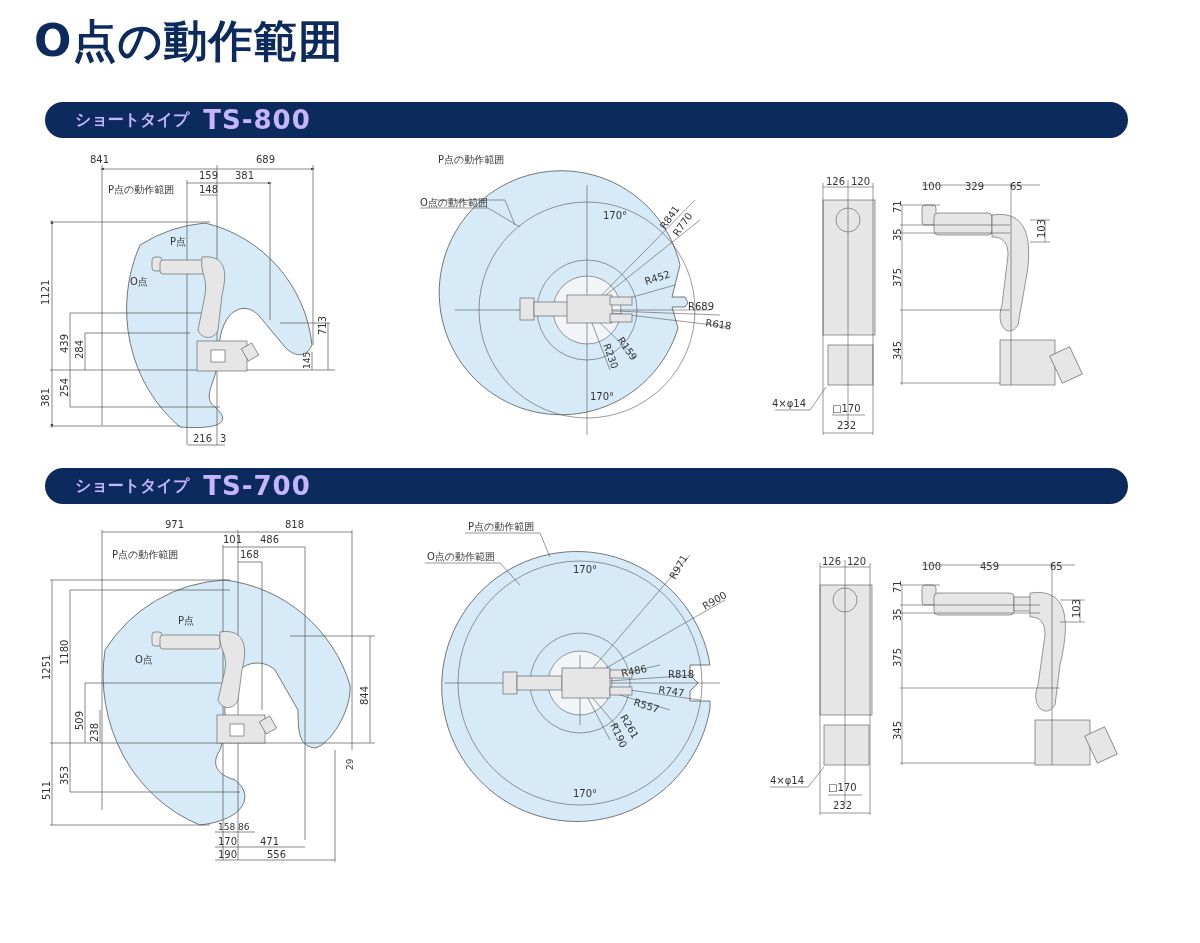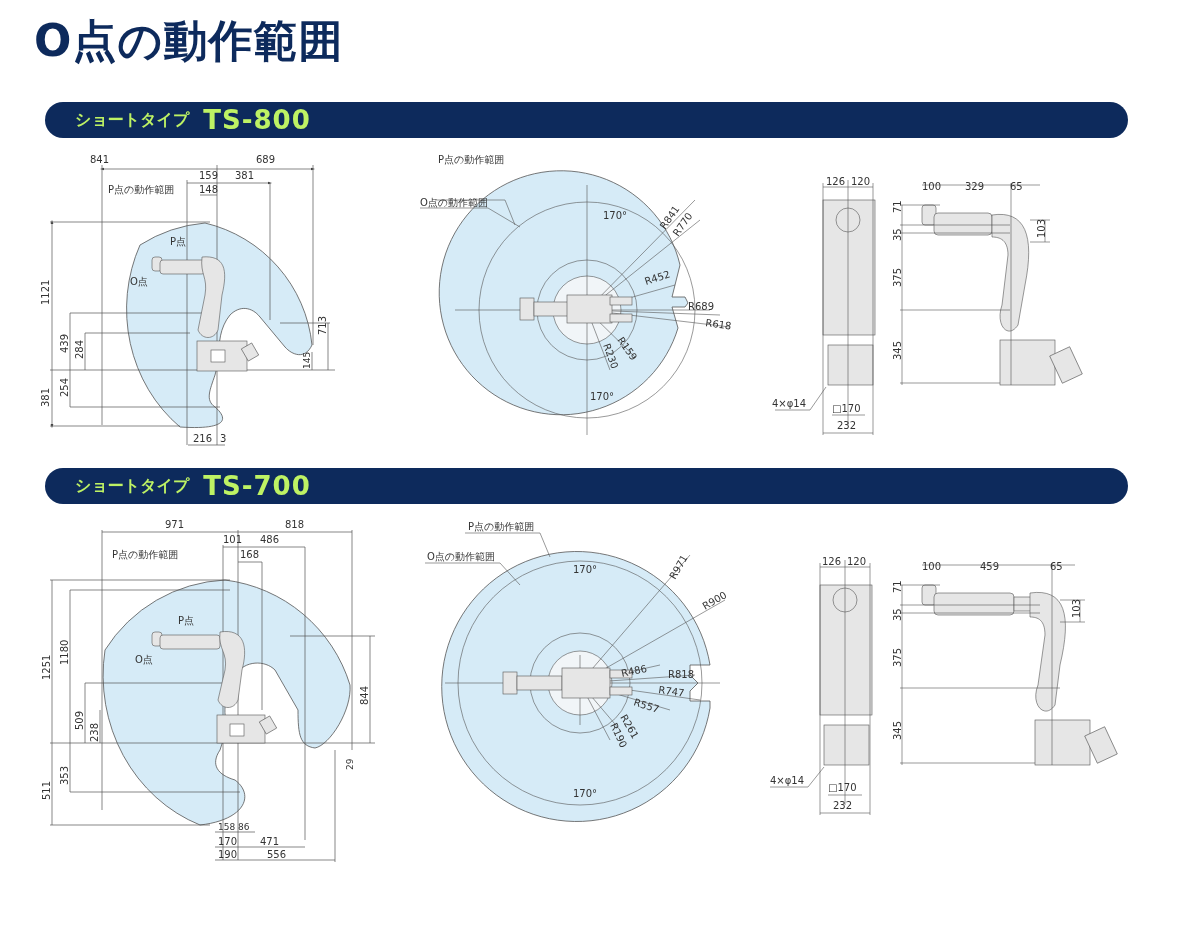--- a/index.html
+++ b/index.html
@@ -1,18 +1,18 @@
 <!DOCTYPE html>
 <html><head>
 <meta charset="utf-8">
 <style>
   html,body{margin:0;padding:0;background:#fff;}
   body{width:1200px;height:943px;position:relative;overflow:hidden;font-family:"DejaVu Sans","Liberation Sans",sans-serif;color:#333;}
   .title{position:absolute;left:34px;top:12px;font-size:44px;font-weight:bold;color:#0d2a5c;letter-spacing:1px;}
-  .bar{position:absolute;left:45px;width:1083px;height:36px;background:#0d2a5c;border-radius:18px;color:#bef264;display:flex;align-items:center;}
+  .bar{position:absolute;left:45px;width:1083px;height:36px;background:#0d2a5c;border-radius:18px;color:#c4b5fd;display:flex;align-items:center;}
   .bar .sub{margin-left:30px;font-size:16px;font-weight:bold;}
   .bar .model{margin-left:14px;font-size:26px;font-weight:bold;letter-spacing:1px;text-align:right;}
   .panel{position:absolute;}
   svg text{font-family:"DejaVu Sans","Liberation Sans",sans-serif;fill:#333;}
 </style>
 </head>
 <body>
 
 <div class="title">O点の動作範囲</div>
 

